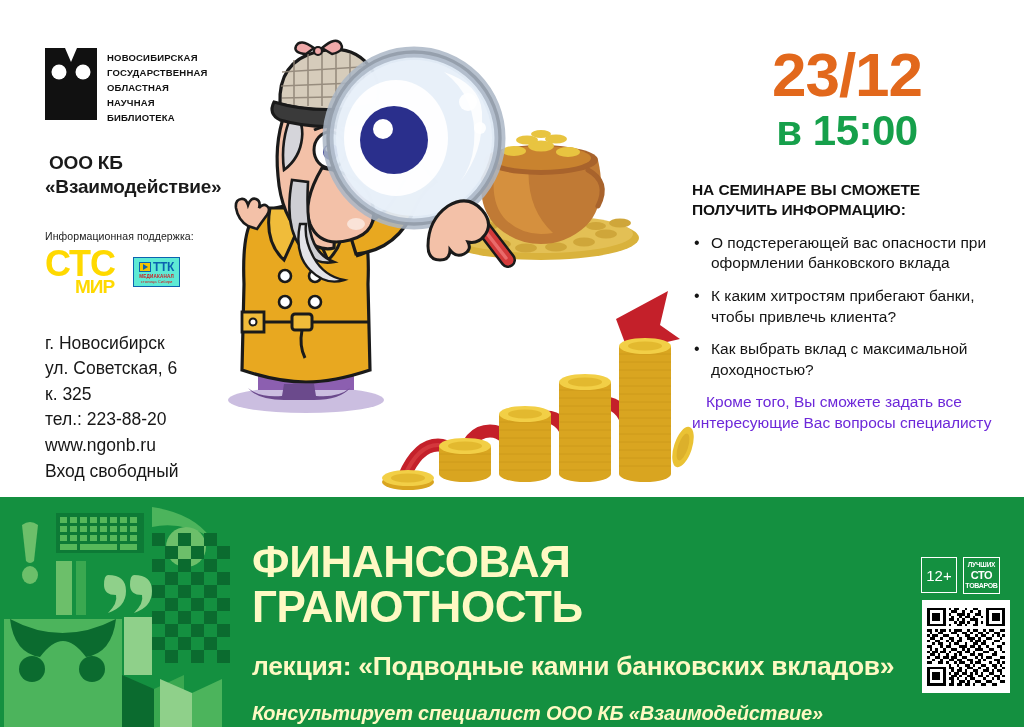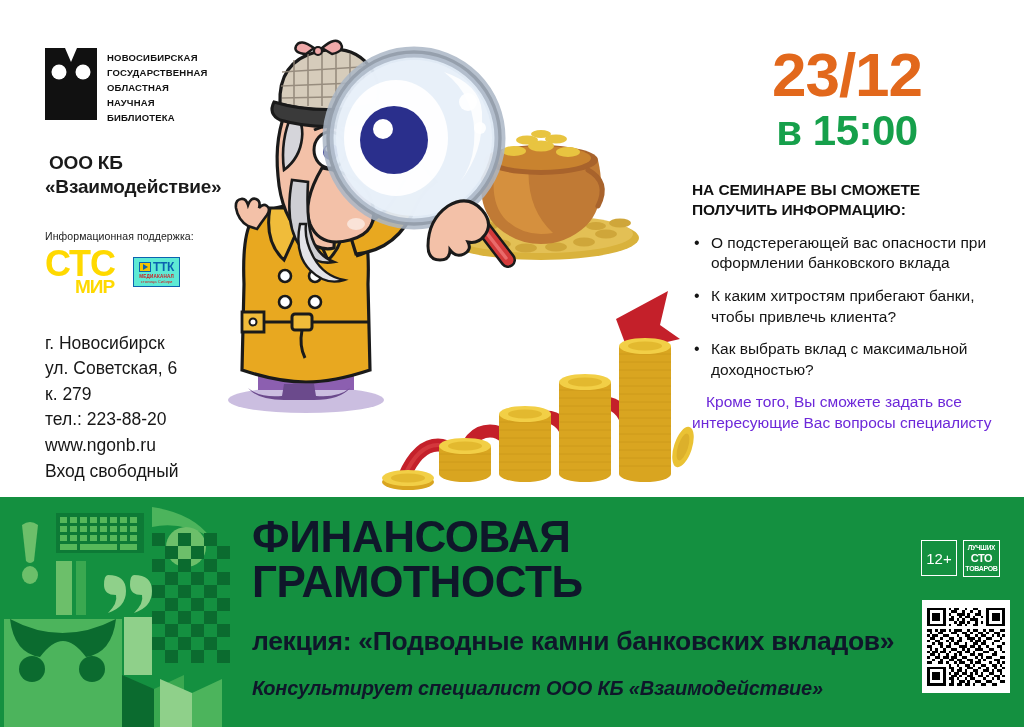--- a/index.html
+++ b/index.html
@@ -217,23 +217,23 @@
   .banner-pattern {
     position: absolute;
     left: 0;
     top: 0;
     width: 240px;
     height: 230px;
   }
   .banner-text {
     position: absolute;
     left: 252px;
-    top: 18px;
+    top: 43px;
     width: 660px;
-    color: #0f172a;
+    color: #fef9c3;
   }
   .banner-title {
     font-weight: bold;
     font-size: 44px;
     line-height: 1.02;
     letter-spacing: -0.4px;
     text-transform: uppercase;
   }
   .banner-sub {
     margin-top: 22px;
@@ -247,21 +247,21 @@
     font-weight: bold;
     font-style: italic;
     font-size: 20px;
     line-height: 1.1;
     letter-spacing: -0.2px;
   }
 
   .badges {
     position: absolute;
     left: 921px;
-    top: 43px;
+    top: 60px;
     display: flex;
     gap: 6px;
     align-items: flex-start;
   }
   .age-badge {
     width: 36px;
     height: 36px;
     border: 1.6px solid #ffffff;
     color: #ffffff;
     font-size: 15px;
@@ -341,21 +341,21 @@
           <span class="ttk-name">ТТК</span>
         </div>
         <div class="ttk-sub1">МЕДИАКАНАЛ</div>
         <div class="ttk-sub2">столица Сибири</div>
       </div>
     </div>
 
     <div class="address">
       <div>г. Новосибирск</div>
       <div>ул. Советская, 6</div>
-      <div>к. 279</div>
+      <div>к. 325</div>
       <div class="bold">тел.: 223-88-20</div>
       <div class="bold">www.ngonb.ru</div>
       <div>Вход свободный</div>
     </div>
   </div>
 
   <div class="illustration">
     <svg viewBox="0 0 500 485" width="500" height="485">
 
       <g>

